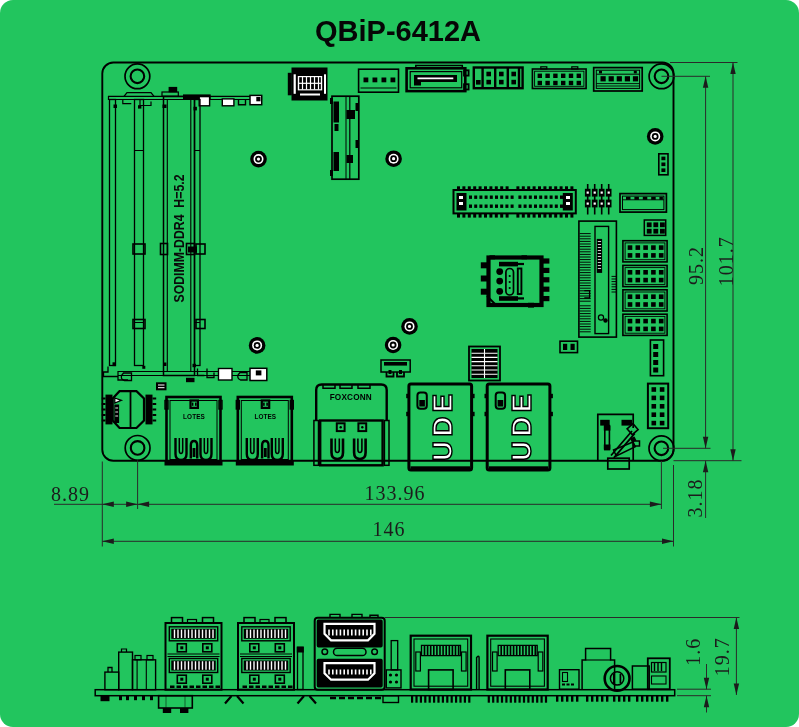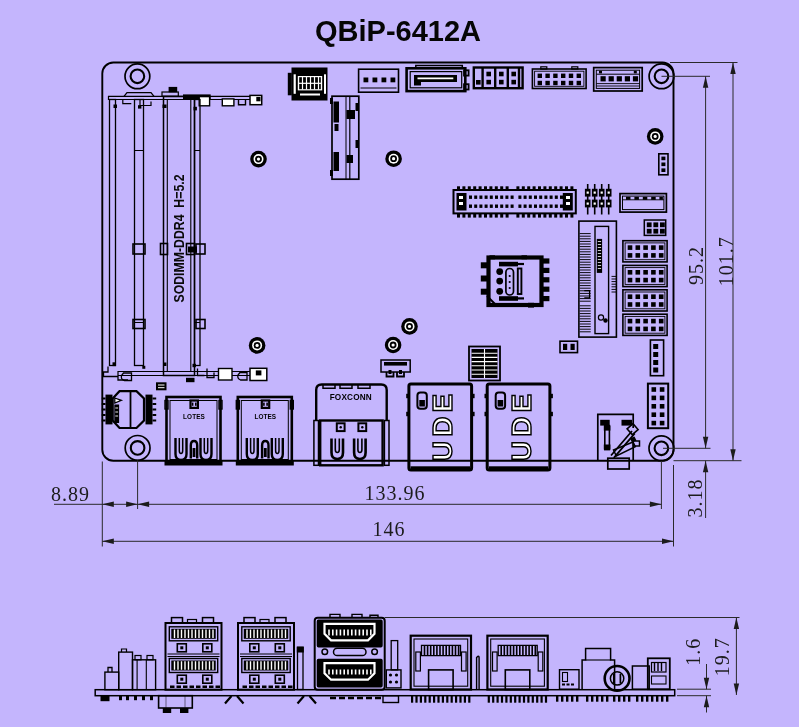--- a/index.html
+++ b/index.html
@@ -1,16 +1,16 @@
 <!DOCTYPE html>
 <html><head>
 <meta charset="utf-8">
 <style>
 html,body{margin:0;padding:0;background:#fff;}
-#wrap{width:799px;height:727px;position:relative;overflow:hidden;background:#c4b5fd;}
+#wrap{width:799px;height:727px;position:relative;overflow:hidden;background:#22c55e;border-radius:13px;}
 text{font-family:"Liberation Sans",sans-serif;}
 .dim{font-family:"Liberation Serif",serif;font-size:20px;fill:#1c1c1c;letter-spacing:1px;}
 .ln{stroke:#000;fill:none;}
 .th{stroke:#000;fill:none;}
 .tk{stroke:#000;stroke-width:2.2;fill:none;}
 .dl{stroke:#2a2a2a;stroke-width:1;fill:none;}
 .bk{fill:#000;stroke:none;}
 .wh{fill:#fff;stroke:none;}
 </style>
 </head>

